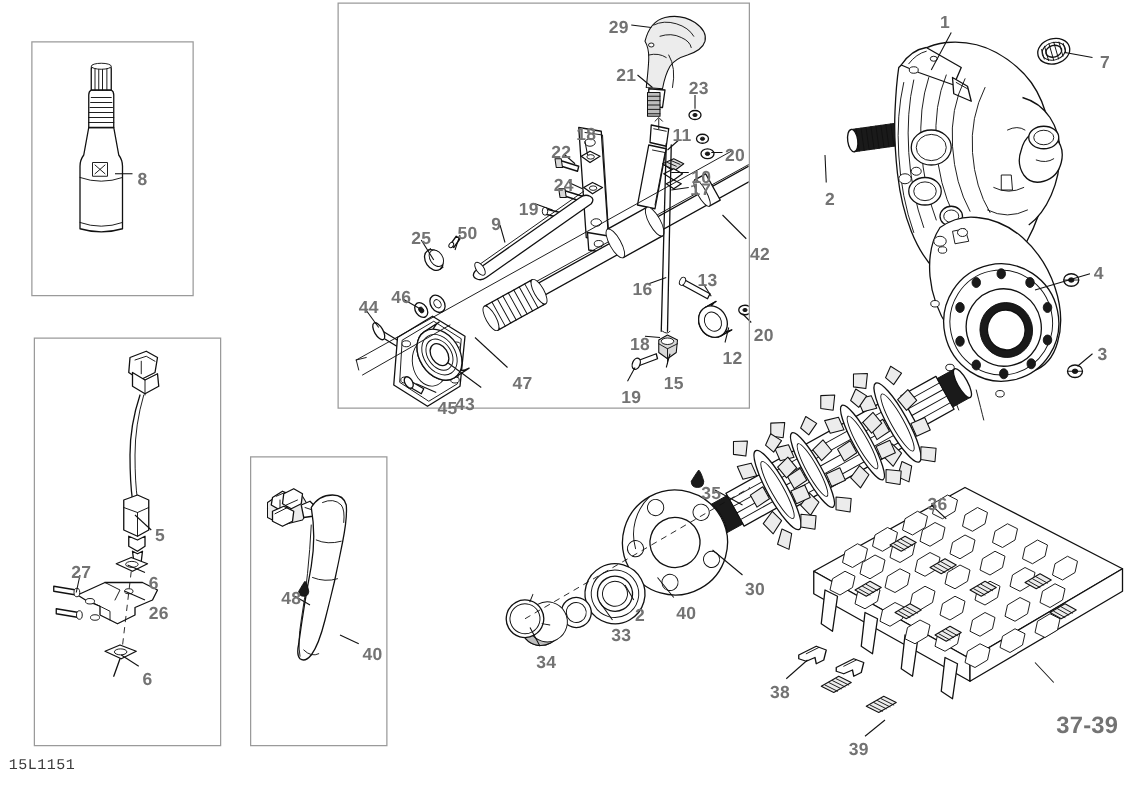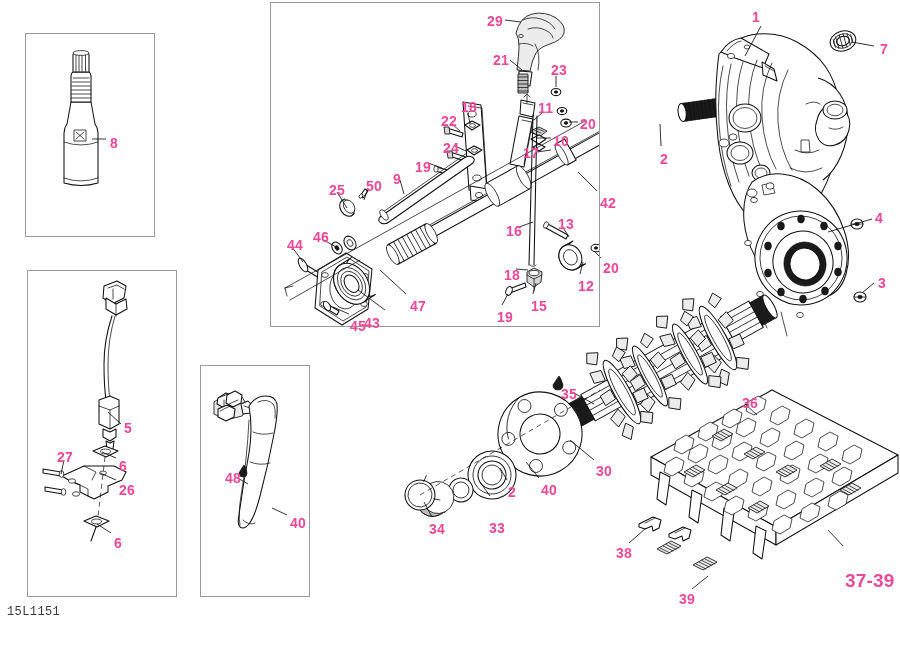--- a/index.html
+++ b/index.html
@@ -4,21 +4,21 @@
 <style>
   html,body{margin:0;padding:0;background:#ffffff;}
   body{
     width:900px;height:648px;position:relative;overflow:hidden;
     font-family:"Liberation Sans",sans-serif;color:#111;
   }
   #stage{position:absolute;left:0;top:0;width:900px;height:648px;}
   svg.layer{position:absolute;left:0;top:0;width:900px;height:648px;}
   .callout{
     position:absolute;font-family:"Liberation Sans",sans-serif;
-    font-size:14px;font-weight:700;color:#ec4899;line-height:1;
+    font-size:14px;font-weight:700;color:#737373;line-height:1;
     white-space:nowrap;letter-spacing:0.2px;
   }
   .callout.small{font-size:19px;margin-top:20px;}
   .diagcode{
     position:absolute;left:7px;top:605px;font-size:12px;font-weight:400;
     color:#3a3a3a;letter-spacing:0.4px;font-family:Liberation Mono, monospace;
   }
   .panel{position:absolute;border:1px solid #9a9a9a;background:transparent;box-sizing:border-box;}
 </style>
 </head>
@@ -730,21 +730,21 @@
       <div class="callout" style="left: 880px; top: 42px;">7</div>
       <div class="callout" style="left: 487px; top: 14px;">29</div>
       <div class="callout" style="left: 493px; top: 53px;">21</div>
       <div class="callout" style="left: 551px; top: 63px;">23</div>
       <div class="callout" style="left: 461px; top: 100px;">18</div>
       <div class="callout" style="left: 538px; top: 101px;">11</div>
       <div class="callout" style="left: 441px; top: 114px;">22</div>
       <div class="callout" style="left: 580px; top: 117px;">20</div>
       <div class="callout" style="left: 443px; top: 141px;">24</div>
       <div class="callout" style="left: 553px; top: 134px;">10</div>
-      <div class="callout" style="left: 523px; top: 146px;">17</div>
+      <div class="callout" style="left: 552px; top: 146px; font-family: Liberation Mono, monospace;">17</div>
       <div class="callout" style="left: 415px; top: 160px;">19</div>
       <div class="callout" style="left: 393px; top: 172px;">9</div>
       <div class="callout" style="left: 660px; top: 152px;">2</div>
       <div class="callout" style="left: 600px; top: 196px;">42</div>
       <div class="callout" style="left: 329px; top: 183px;">25</div>
       <div class="callout" style="left: 366px; top: 179px;">50</div>
       <div class="callout" style="left: 558px; top: 217px;">13</div>
       <div class="callout" style="left: 506px; top: 224px;">16</div>
       <div class="callout" style="left: 313px; top: 230px;">46</div>
       <div class="callout" style="left: 287px; top: 238px;">44</div>
@@ -763,21 +763,21 @@
       <div class="callout" style="left: 119px; top: 459px;">6</div>
       <div class="callout" style="left: 57px; top: 450px;">27</div>
       <div class="callout" style="left: 119px; top: 483px;">26</div>
       <div class="callout" style="left: 114px; top: 536px;">6</div>
       <div class="callout" style="left: 225px; top: 471px;">48</div>
       <div class="callout" style="left: 290px; top: 516px;">40</div>
       <div class="callout" style="left: 561px; top: 387px;">35</div>
       <div class="callout" style="left: 596px; top: 464px;">30</div>
       <div class="callout" style="left: 541px; top: 483px;">40</div>
       <div class="callout" style="left: 508px; top: 485px;">2</div>
-      <div class="callout" style="left: 489px; top: 501px; margin-top: 20px;">33</div>
+      <div class="callout" style="left: 489px; top: 501px;">33</div>
       <div class="callout" style="left: 429px; top: 522px;">34</div>
       <div class="callout" style="left: 742px; top: 396px;">36</div>
       <div class="callout small" style="left: 845px; top: 551px;">37-39</div>
       <div class="callout" style="left: 616px; top: 546px;">38</div>
       <div class="callout" style="left: 679px; top: 592px;">39</div>
     </div>
 
   <div class="diagcode">15L1151</div>
 
 </div>

